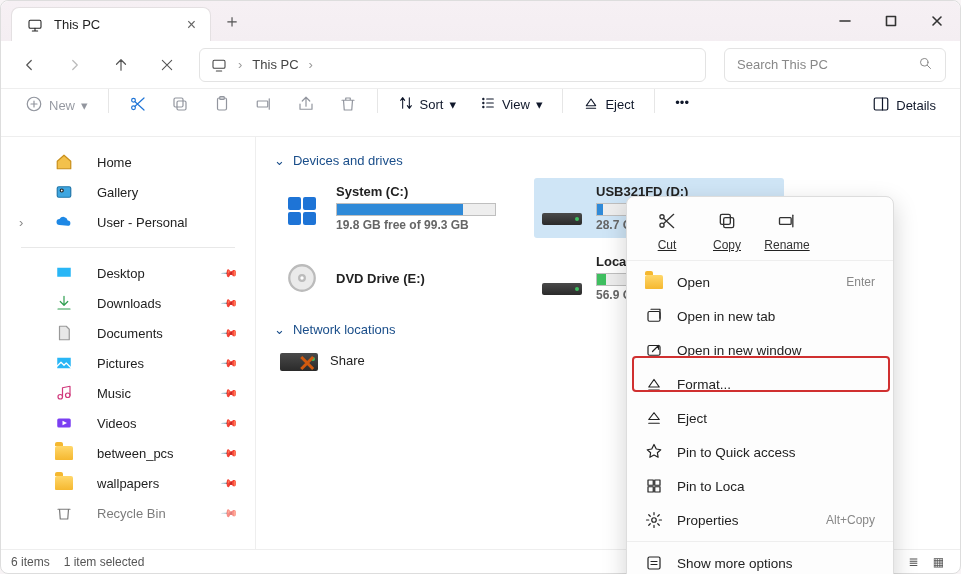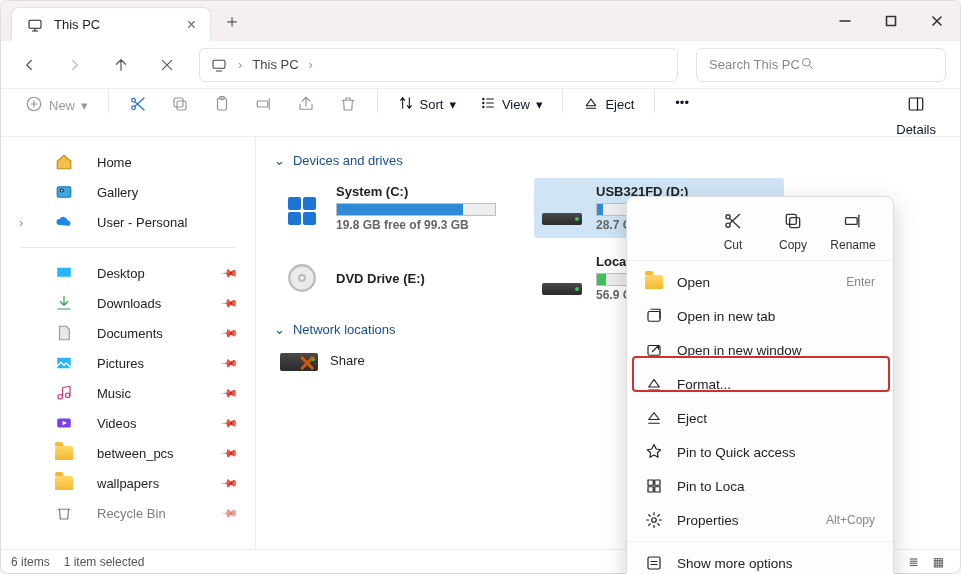--- a/index.html
+++ b/index.html
@@ -9,26 +9,26 @@
 .tab { display: flex; align-items: center; height: 34px; margin-left: 10px; margin-top:6px; background: #fff; border-radius: 8px 8px 0 0; padding: 0 14px; gap: 10px; min-width: 200px; border:1px solid #e4e0e2; border-bottom:none;}
 .tab svg { width: 16px; height: 16px; }
 .tab .x { margin-left: auto; color: #666; font-size: 16px;}
 .newtab { margin-left: 12px; color: #555; font-size: 18px;}
 .wincontrols { margin-left: auto; display: flex; }
 .wincontrols div { width: 46px; height: 40px; display: flex; align-items: center; justify-content: center; color: #333;}
 .navbar { height: 48px; display: flex; align-items: center; padding: 0 14px; gap: 18px; background:#fff; border-bottom:1px solid #eee;}
 .navbar .navbtn { width: 28px; display:flex; justify-content:center; color:#555;}
 .crumbs { flex:1; display:flex; align-items:center; height:34px; border:1px solid #e3e3e3; border-radius:6px; padding:0 10px; gap:10px; color:#444;}
 .crumbs .sep{color:#999;}
-.search { width: 250px; height:34px; border:1px solid #e3e3e3; border-radius:6px; display:flex; align-items:center; padding:1px 12px; color:#888; }
+.search { width: 222px; height:34px; border:1px solid #e3e3e3; border-radius:6px; display:flex; align-items:center; padding:1px 12px; color:#888; justify-content:space-between;}
 .toolbar { height: 48px; display:flex; align-items:flex-start; padding:0 14px; gap:4px; border-bottom:1px solid #eee; color:#0f172a;}
 .tbtn { padding:6px 10px; display:flex; align-items:center; gap:6px; border-radius:4px;}
 .tbtn.disabled{opacity:.45;}
 .tsep{width:1px; height:24px; background:#e6e6e6; margin:0 6px;}
-.details{margin-left:auto; display:flex; align-items:center; gap:6px;flex-direction:column;}
+.details{margin-left:auto; display:flex; align-items:center; gap:6px;}
 .body { flex:1; display:flex; overflow:hidden;}
 .sidebar { width: 255px; border-right:1px solid #eee; padding:10px 4px; overflow:hidden;}
 .sitem { display:flex; align-items:center; gap:24px; padding:6px 14px; border-radius:4px; position:relative;}
 .sitem .pin{margin-left:auto; color:#aaa; transform:rotate(45deg); font-size:11px;}
 .sitem .chev{color:#888; width:12px;}
 .sidebar hr{border:none; border-top:1px solid #e8e8e8; margin:10px 16px;}
 .icon{width:18px; height:18px; display:inline-flex; align-items:center; justify-content:center;}
 .main { flex:1; padding:10px 18px; position:relative; overflow:hidden;}
 .section{display:flex; align-items:center; gap:8px; color:#1a4e8a; margin:6px 0 10px;}
 .drive { display:flex; gap:12px; padding:6px; align-items:center; width:250px;font-weight:bold;}
@@ -38,21 +38,21 @@
 .bar .fill{height:100%; background:#2f8ad8;}
 .bar .fill.g{background:#3fbf60;}
 .drive .sub{color:#666; font-size:12px;}
 .grid{display:flex; gap:10px; flex-wrap:wrap;}
 .item{display:flex; gap:12px; padding:6px; width:250px;}
 .statusbar{height:24px; border-top:1px solid #eee; display:flex; align-items:center; padding:0 10px; font-size:12px; color:#555; gap:14px;}
 .viewbtns{margin-left:auto; display:flex; gap:2px;}
 .ctxmenu{position:absolute; left:626px; top:196px; width:268px; background:#fdfdfd; border:1px solid #ddd; border-radius:8px; box-shadow:0 8px 24px rgba(0,0,0,.18); padding:6px 0; z-index:10;}
 .ctxrow{display:flex; align-items:center; gap:14px; padding:8px 18px; font-size:13.5px;}
 .ctxrow .hint{margin-left:auto; color:#888; font-size:12px;}
-.ctxicons{display:flex; justify-content:flex-end; padding:8px 10px 4px;}
+.ctxicons{display:flex; justify-content:flex-start; padding:8px 10px 4px;text-decoration:underline;}
 .ctxicons div{display:flex; flex-direction:column; align-items:center; gap:4px; font-size:12px; color:#333; width:60px;}
 .ctxmenu hr{border:none; border-top:1px solid #eee; margin:4px 0;}
 .highlight{position:absolute; left:632px; top:356px; width:258px; height:36px; border:2.5px solid #d03030; border-radius:4px; z-index:11; pointer-events:none;}
 .folder{width:18px;height:14px;background:linear-gradient(#ffd76a,#f5b830);border-radius:2px 2px 1px 1px; position:relative;}
 .folder:before{content:"";position:absolute;top:-4px;left:0;width:8px;height:4px;background:#f5b830;border-radius:2px 2px 0 0;}
 .drivebox{width:40px;height:12px;background:linear-gradient(#4a4a4a,#2a2a2a);border-radius:2px;position:relative;}
 .drivebox:after{content:"";position:absolute;right:3px;top:4px;width:4px;height:4px;border-radius:50%;background:#3fbf60;}
 .waffle{width:28px;height:28px;display:grid;grid-template-columns:1fr 1fr;gap:2px;}
 .waffle span{background:#1e74d6;border-radius:2px;}
 svg{stroke:currentColor;fill:none;stroke-width:1.6;stroke-linecap:round;stroke-linejoin:round;}

